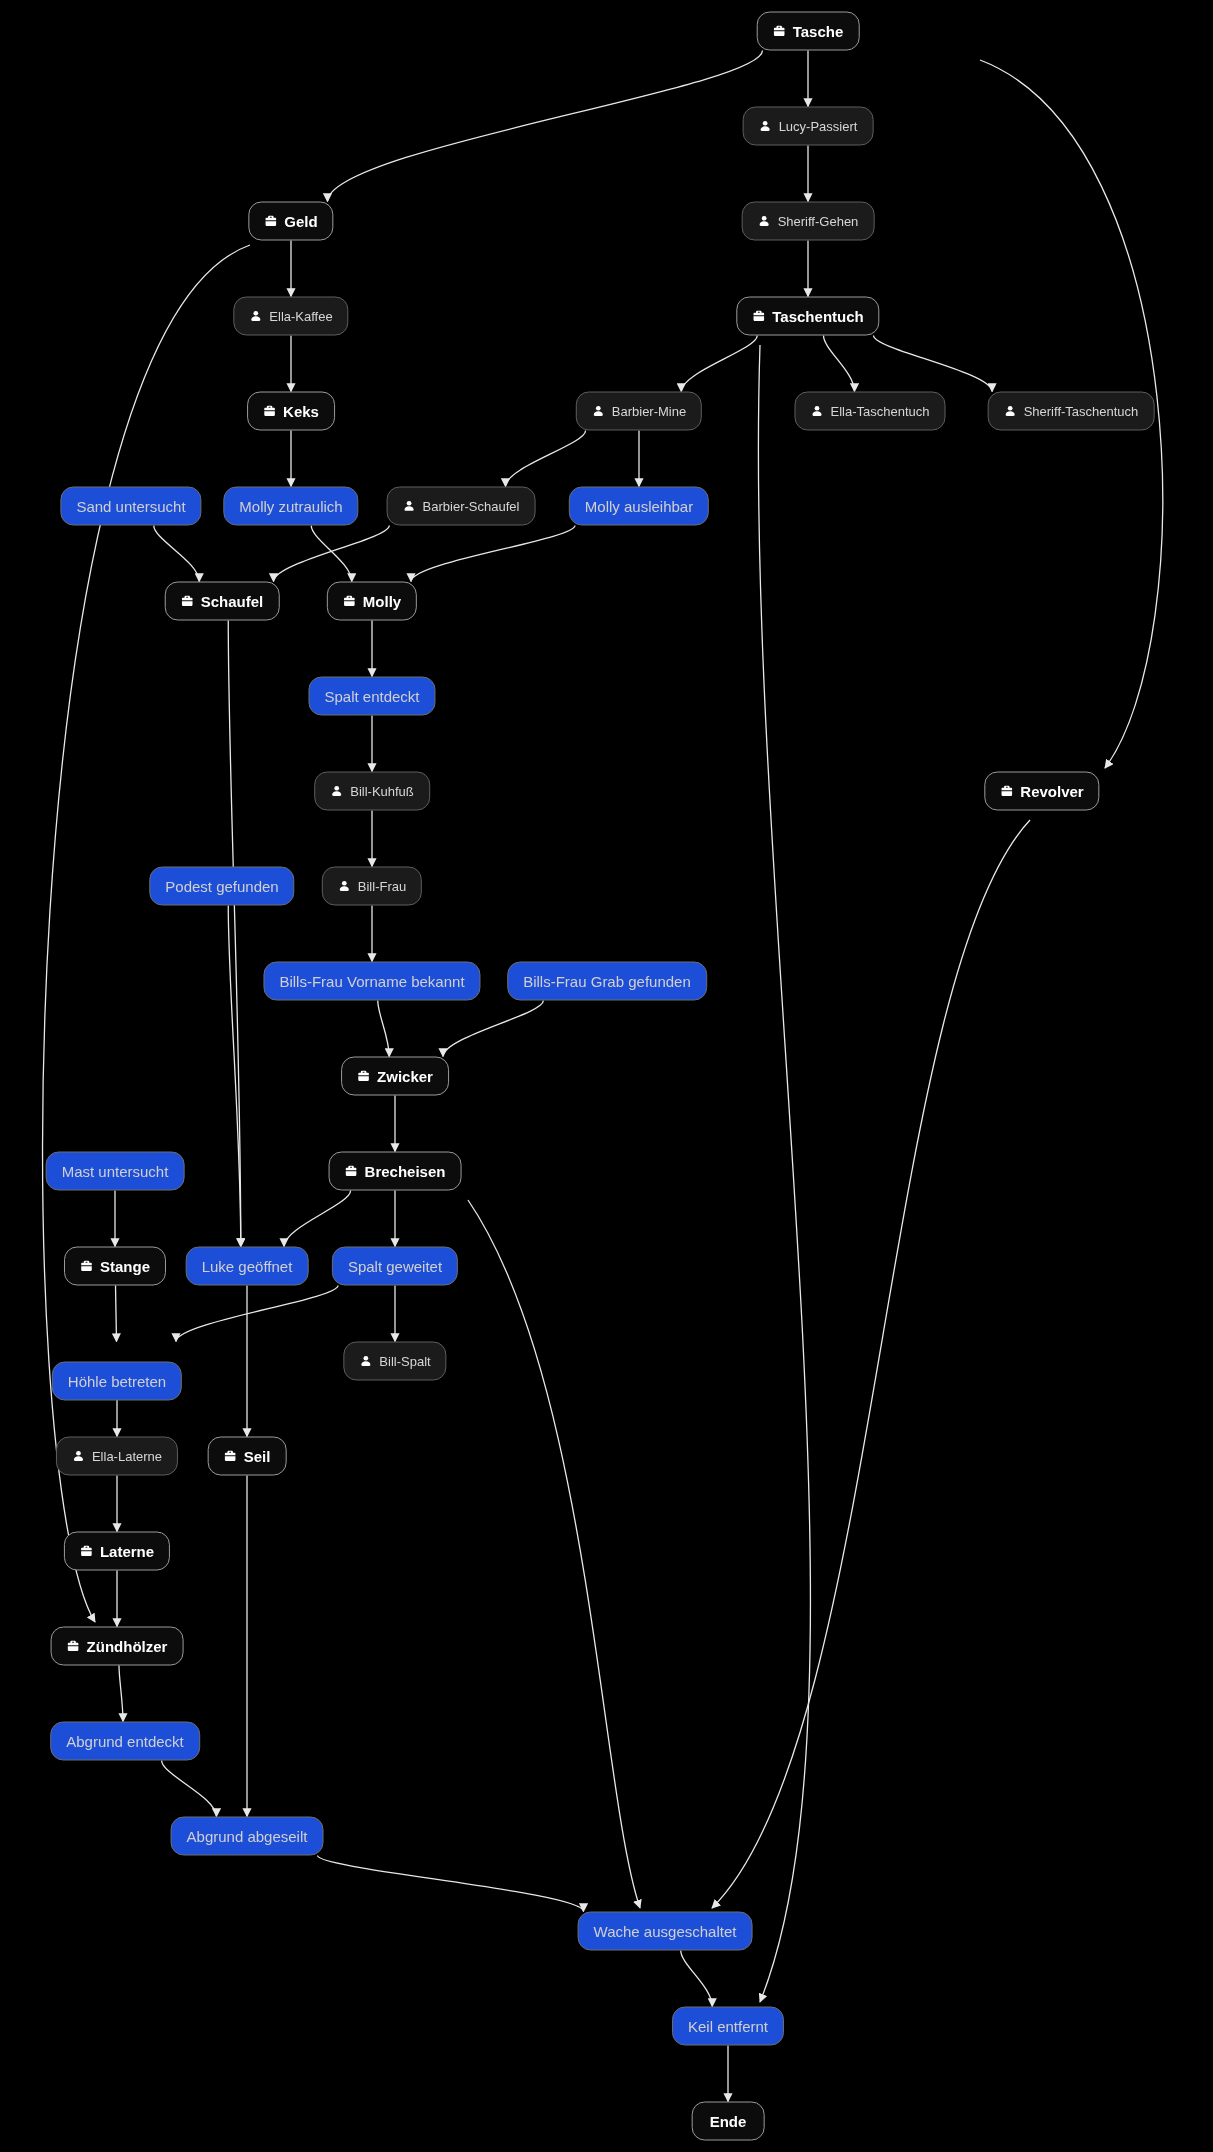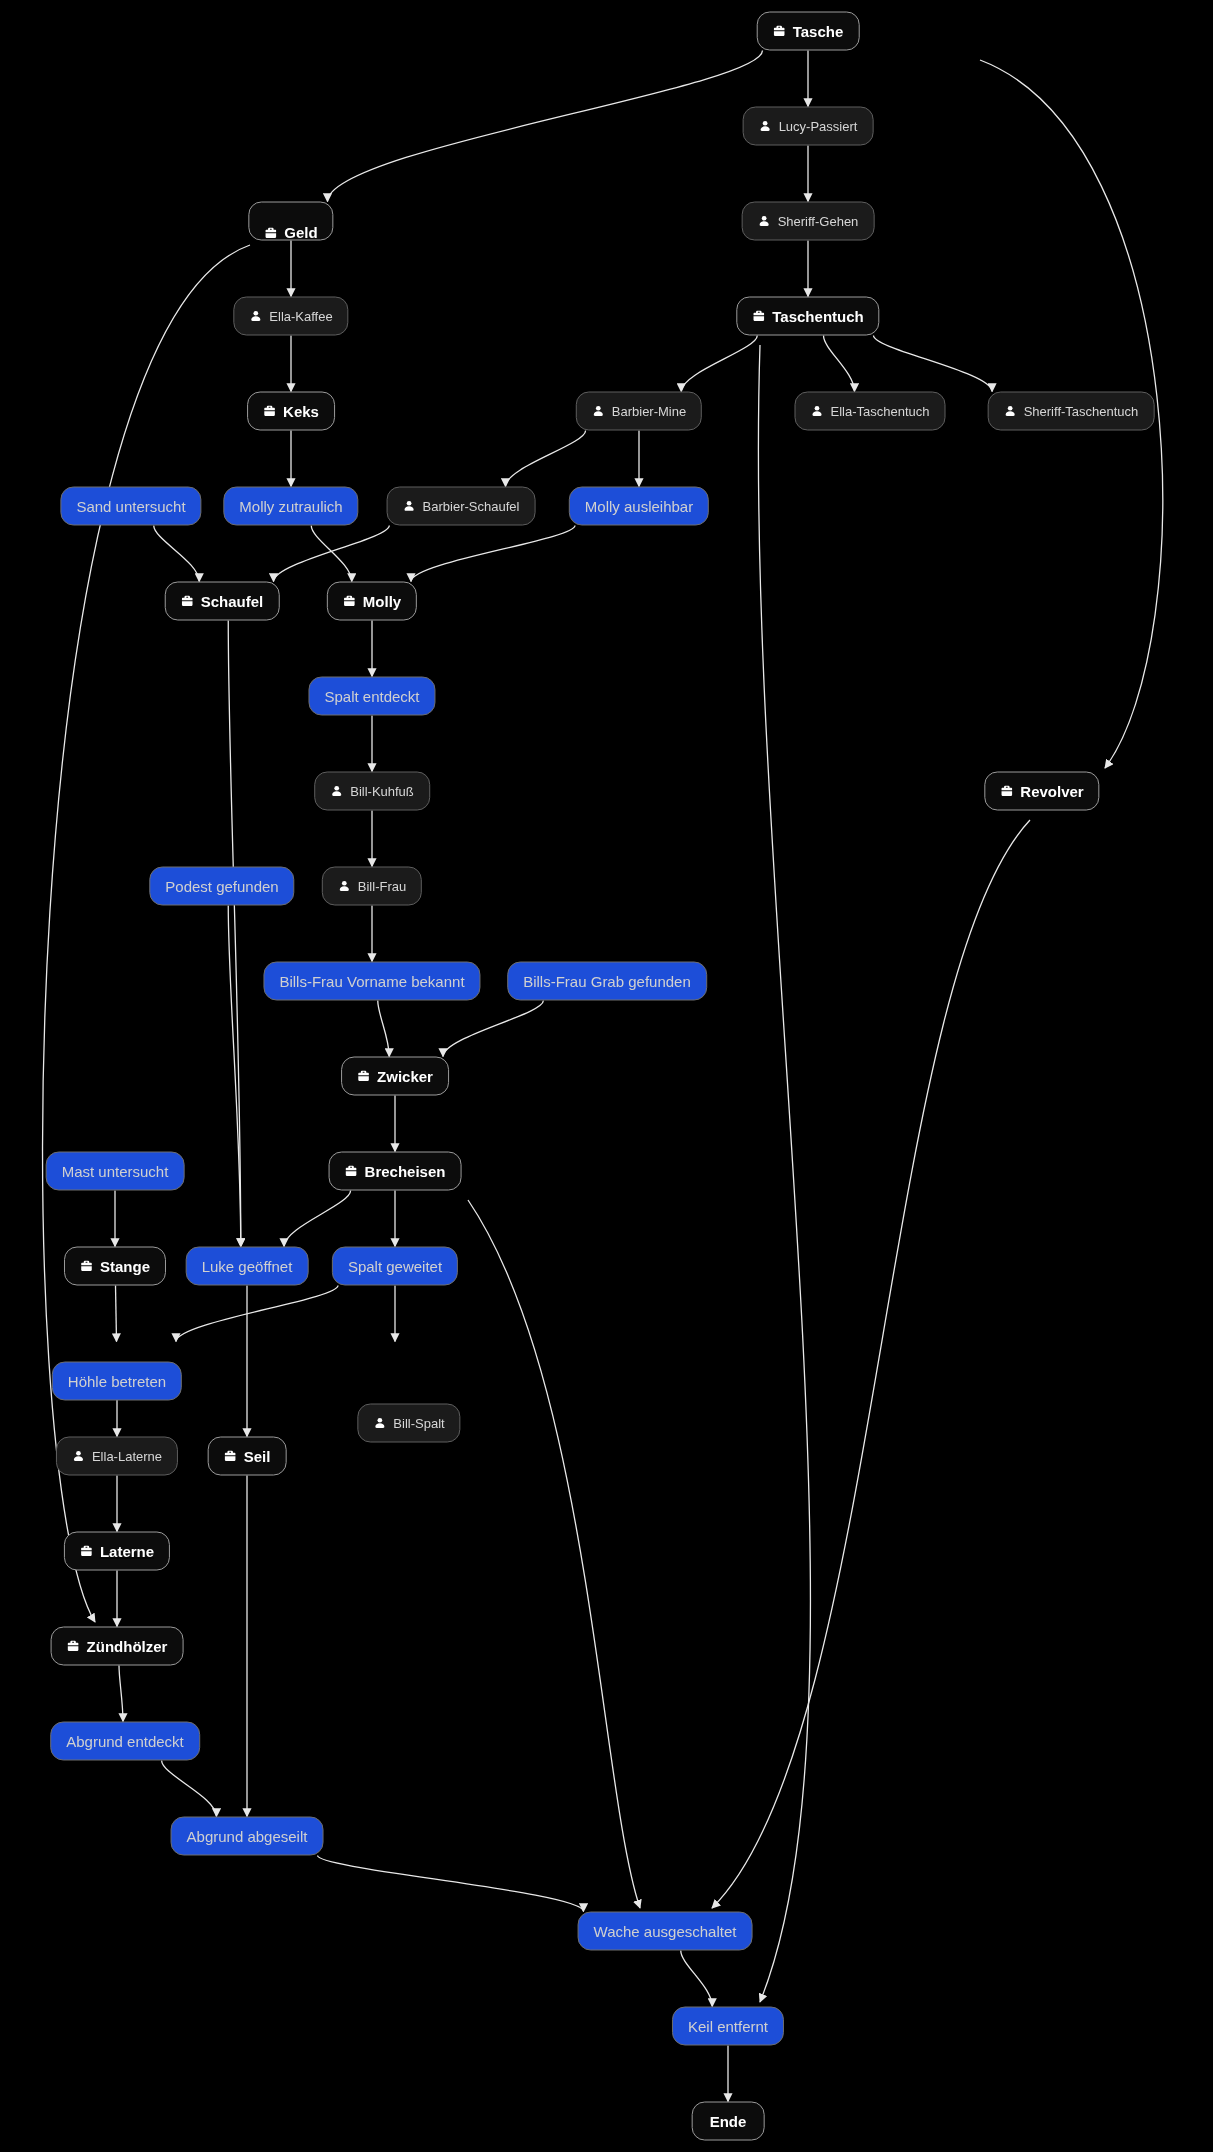--- a/index.html
+++ b/index.html
@@ -106,21 +106,21 @@
       </div>
       <div class="node n-person" style="left: 808px; top: 221px;">
         <span class="ic">
           <svg viewBox="0 0 16 16">
             <circle cx="8" cy="4.6" r="2.9"></circle>
             <path d="M8 8.4c-3.1 0-5.6 1.9-5.6 4.2 0 .8.7 1.4 1.5 1.4h8.2c.8 0 1.5-.6 1.5-1.4 0-2.3-2.5-4.2-5.6-4.2Z"></path>
           </svg>
         </span>
         <span class="lbl">Sheriff-Gehen</span>
       </div>
-      <div class="node n-item" style="left: 291px; top: 221px; align-items: flex-end;">
+      <div class="node n-item" style="left: 291px; top: 221px;">
         <span class="ic">
           <svg viewBox="0 0 16 16">
             <path d="M6 1.6h4a1.4 1.4 0 0 1 1.4 1.4v.9h2.2c.5 0 .9.4.9.9v2.3H1.5V4.8c0-.5.4-.9.9-.9h2.2V3A1.4 1.4 0 0 1 6 1.6Zm.9 1.4v.9h2.2V3a.3.3 0 0 0-.3-.3H7.2a.3.3 0 0 0-.3.3ZM1.5 8.4h13V13c0 .6-.5 1-1 1h-11c-.5 0-1-.4-1-1V8.4Z"></path>
           </svg>
         </span>
         <span class="lbl">Geld</span>
       </div>
       <div class="node n-item" style="left: 808px; top: 316px;">
         <span class="ic">
           <svg viewBox="0 0 16 16">
@@ -274,21 +274,21 @@
       </div>
       <div class="node n-state" style="left: 247px; top: 1266px;">
         <span class="lbl">Luke geöffnet</span>
       </div>
       <div class="node n-state" style="left: 395px; top: 1266px;">
         <span class="lbl">Spalt geweitet</span>
       </div>
       <div class="node n-state" style="left: 117px; top: 1361px; margin-top: 20px;">
         <span class="lbl">Höhle betreten</span>
       </div>
-      <div class="node n-person" style="left: 395px; top: 1423px; margin-left: 14px;">
+      <div class="node n-person" style="left: 395px; top: 1361px;">
         <span class="ic">
           <svg viewBox="0 0 16 16">
             <circle cx="8" cy="4.6" r="2.9"></circle>
             <path d="M8 8.4c-3.1 0-5.6 1.9-5.6 4.2 0 .8.7 1.4 1.5 1.4h8.2c.8 0 1.5-.6 1.5-1.4 0-2.3-2.5-4.2-5.6-4.2Z"></path>
           </svg>
         </span>
         <span class="lbl">Bill-Spalt</span>
       </div>
       <div class="node n-person" style="left: 117px; top: 1456px;">
         <span class="ic">

